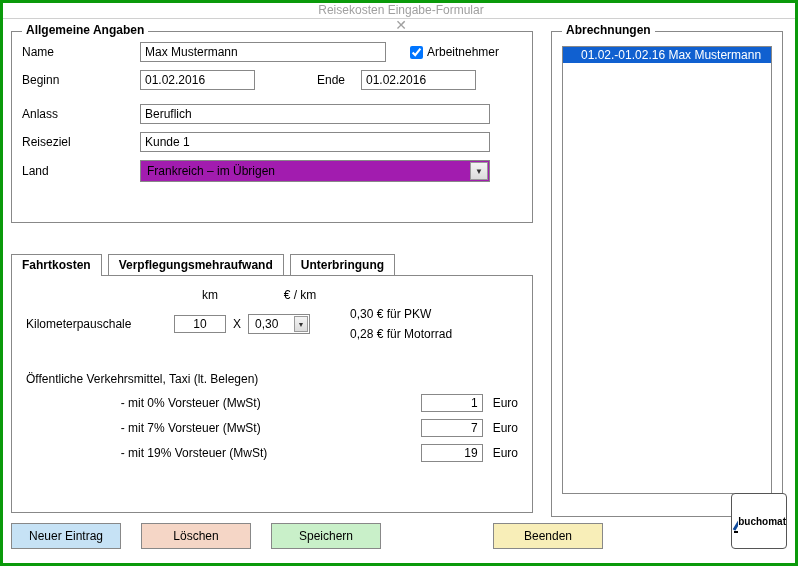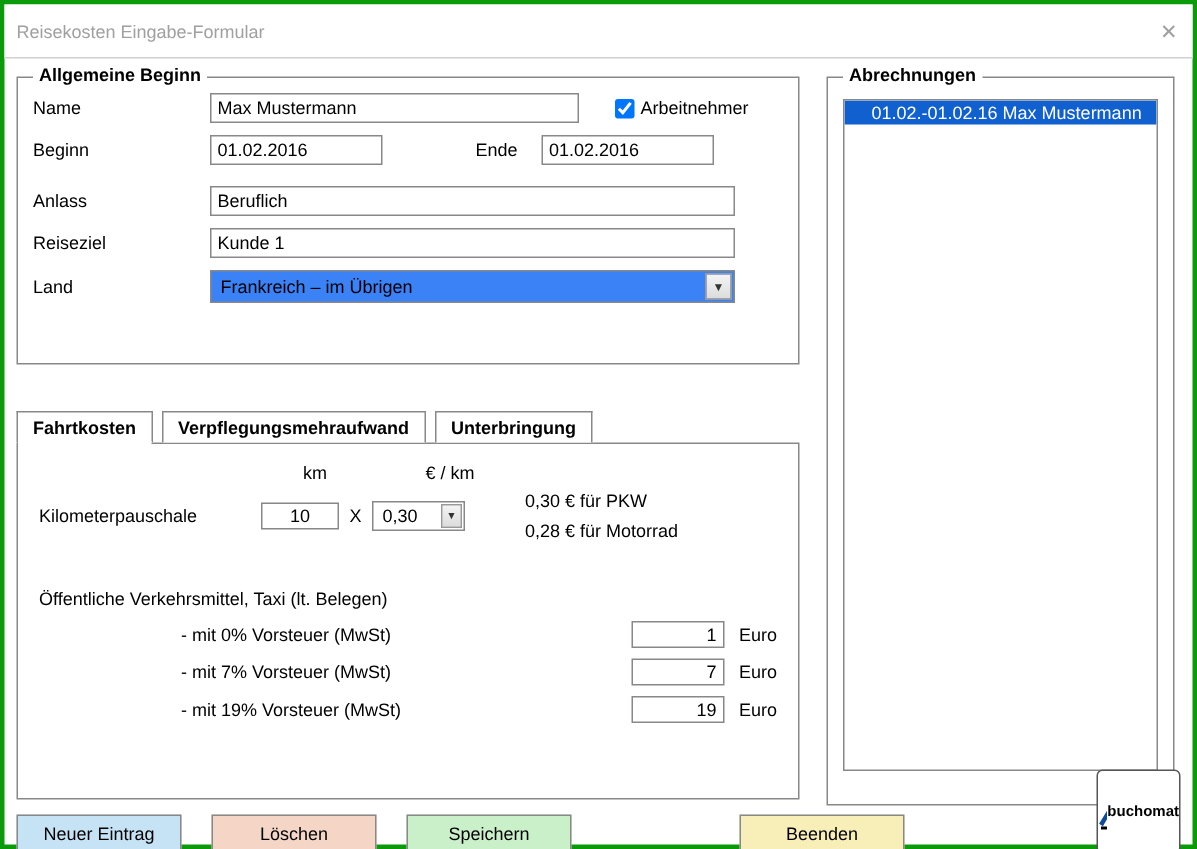--- a/index.html
+++ b/index.html
@@ -10,28 +10,29 @@
     background: #fff;
   }
   .window {
     width: 798px;
     height: 566px;
     border: 3px solid #0a9a0a;
     background: #fff;
     position: relative;
   }
   .titlebar {
-    height: 36px;
+    height: 16px;
     background: #fff;
     border-bottom: 1px solid #d0d0d0;
     display: flex;
     align-items: center;
     justify-content: space-between;
     padding: 0 4px 0 8px;
     color: #a0a0a0;
+    flex-direction: column;
   }
   .close-x {
     font-size: 14px;
     color: #a0a0a0;
     padding: 0 6px;
     cursor: pointer;
   }
   .content {
     position: relative;
     padding: 8px;
@@ -91,21 +92,21 @@
   }
   .check-wrap input { margin-right: 4px; }
   .select-wrap {
     border: 1px solid #888;
     width: 350px;
     height: 22px;
     display: flex;
     align-items: center;
     justify-content: space-between;
     padding-left: 6px;
-    background: #3b82f6;
+    background: #a21caf;
   }
   .select-btn {
     width: 18px;
     height: 18px;
     border: 1px solid #999;
     background: linear-gradient(#f4f4f4,#dcdcdc);
     display: flex;
     align-items: center;
     justify-content: center;
     font-size: 8px;
@@ -274,21 +275,21 @@
   <div class="titlebar">
     <span>Reisekosten Eingabe-Formular</span>
     <span class="close-x">✕</span>
   </div>
 
   <div class="content">
 
     <div class="left-col">
 
       <div class="fieldset allg">
-        <div class="legend">Allgemeine Beginn</div>
+        <div class="legend">Allgemeine Angaben</div>
 
         <div class="row">
           <span class="lbl">Name</span>
           <input class="txt" style="width: 246px;" value="Max Mustermann">
           <label class="check-wrap">
             <input type="checkbox" checked="" style="">
             <span>Arbeitnehmer</span>
           </label>
         </div>
 

